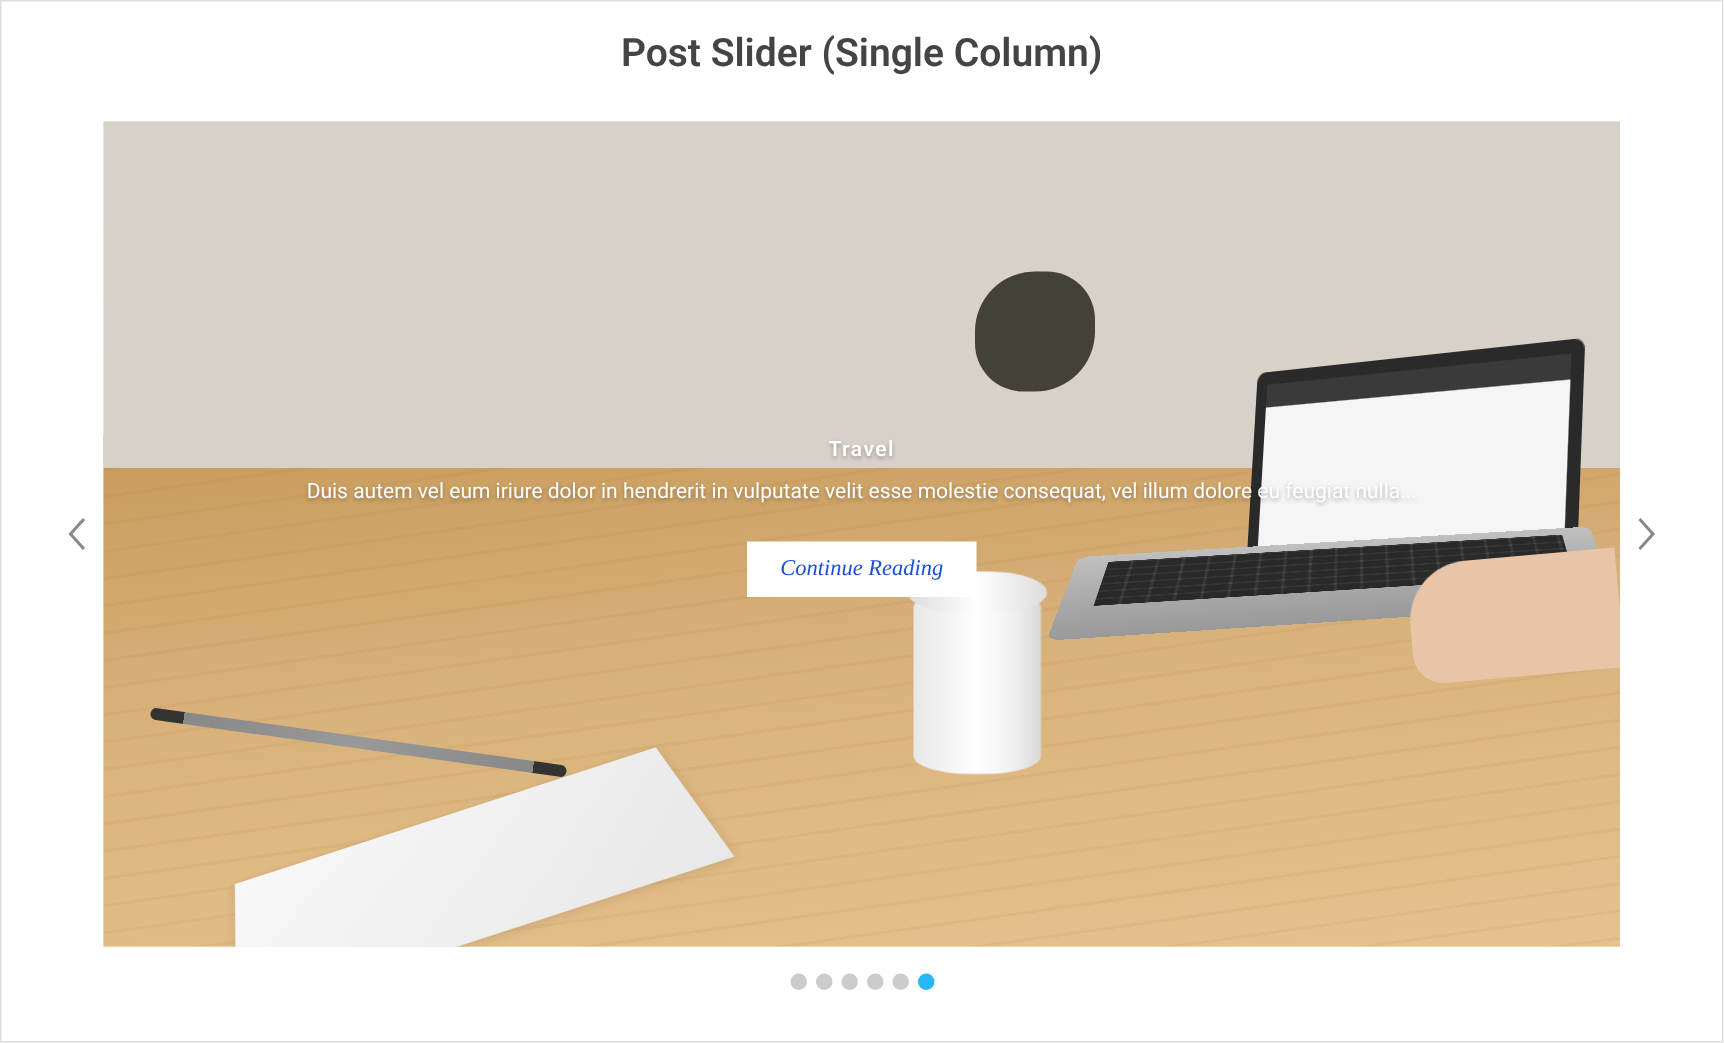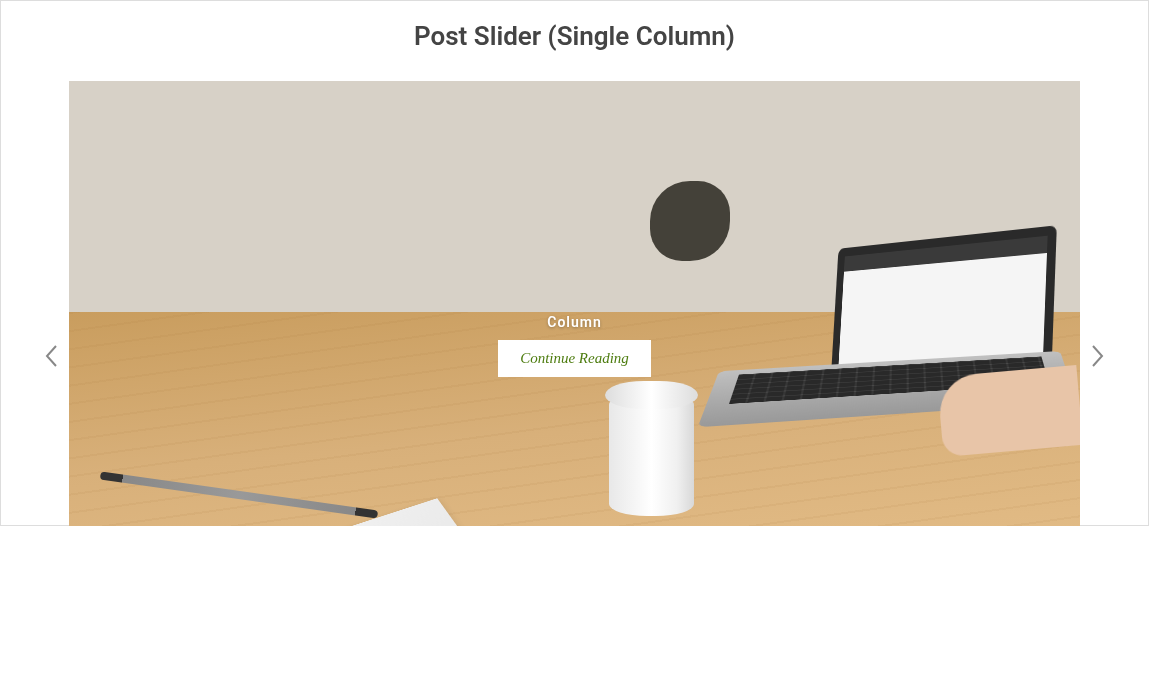--- a/index.html
+++ b/index.html
@@ -7,21 +7,21 @@
       padding: 0;
       box-sizing: border-box;
     }
     body {
       font-family: -apple-system, BlinkMacSystemFont, "Segoe UI", Roboto, "Helvetica Neue", Arial, sans-serif;
       background: #fff;
       padding: 0;
     }
     .container {
       width: 1149px;
-      height: 526px;
+      height: 695px;
       border: 1px solid #ddd;
       padding: 20px 40px 15px 40px;
       position: relative;
     }
     .section-title {
       text-align: center;
       font-size: 26px;
       font-weight: 600;
       color: #444;
       margin-bottom: 30px;
@@ -225,21 +225,21 @@
       margin-bottom: 14px;
     }
     .excerpt {
       font-size: 14px;
       margin-bottom: 22px;
       line-height: 1.5;
     }
     .read-more {
       display: inline-block;
       background: #fff;
-      color: #4d7c0f;
+      color: #1d4ed8;
       font-family: Georgia, serif;
       font-style: italic;
       font-size: 15px;
       padding: 10px 22px;
       text-shadow: none;
       cursor: pointer;
       margin-bottom: 22px;
     }
     .meta {
       font-size: 14px;
@@ -295,21 +295,22 @@
         <div class="hand"></div>
         <div class="cup">
           <div class="cup-body"></div>
           <div class="cup-lid"></div>
         </div>
         <div class="pen"></div>
         <div class="paper"></div>
       </div>
 
       <div class="overlay">
-        <div class="category">Column</div>
+        <div class="category">Travel</div>
+        <p class="excerpt">Duis autem vel eum iriure dolor in hendrerit in vulputate velit esse molestie consequat, vel illum dolore eu feugiat nulla...</p>
         <a class="read-more">Continue Reading</a>
       </div>
     </div>
 
     <div class="nav-arrow">
       <svg viewBox="0 0 14 24">
           <polyline points="2,2 11,12 2,22"></polyline>
         </svg>
     </div>
 

